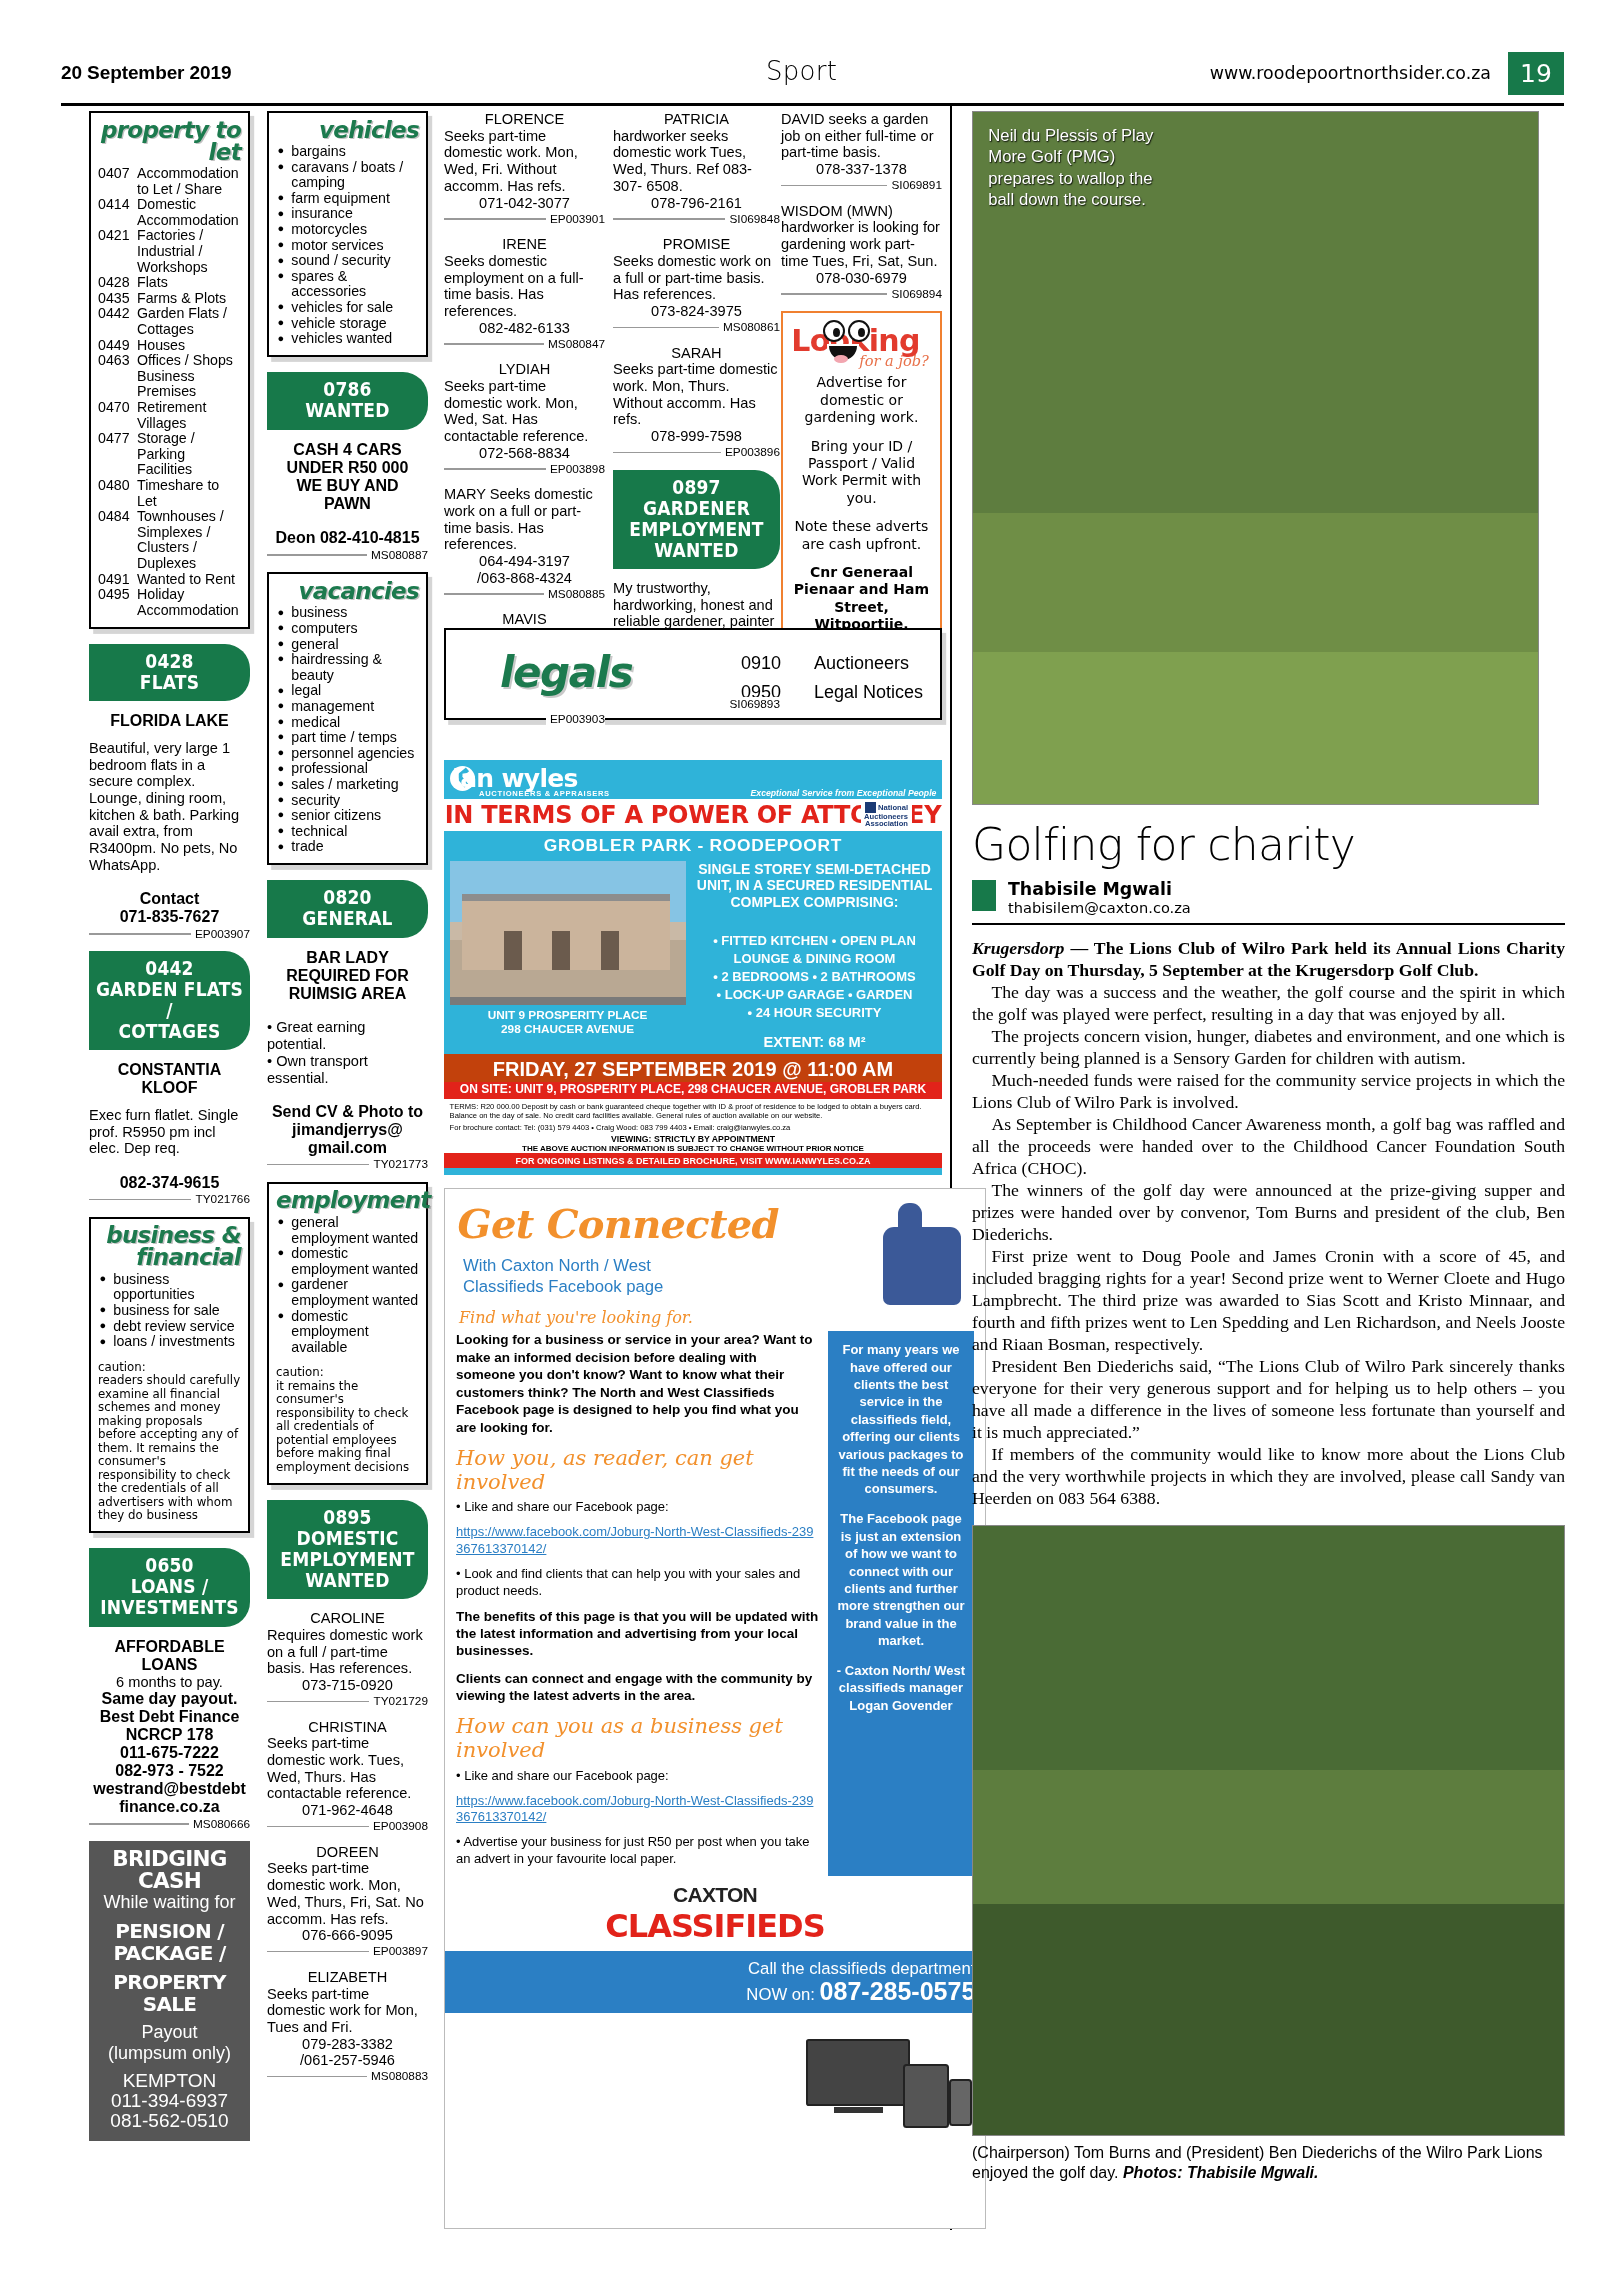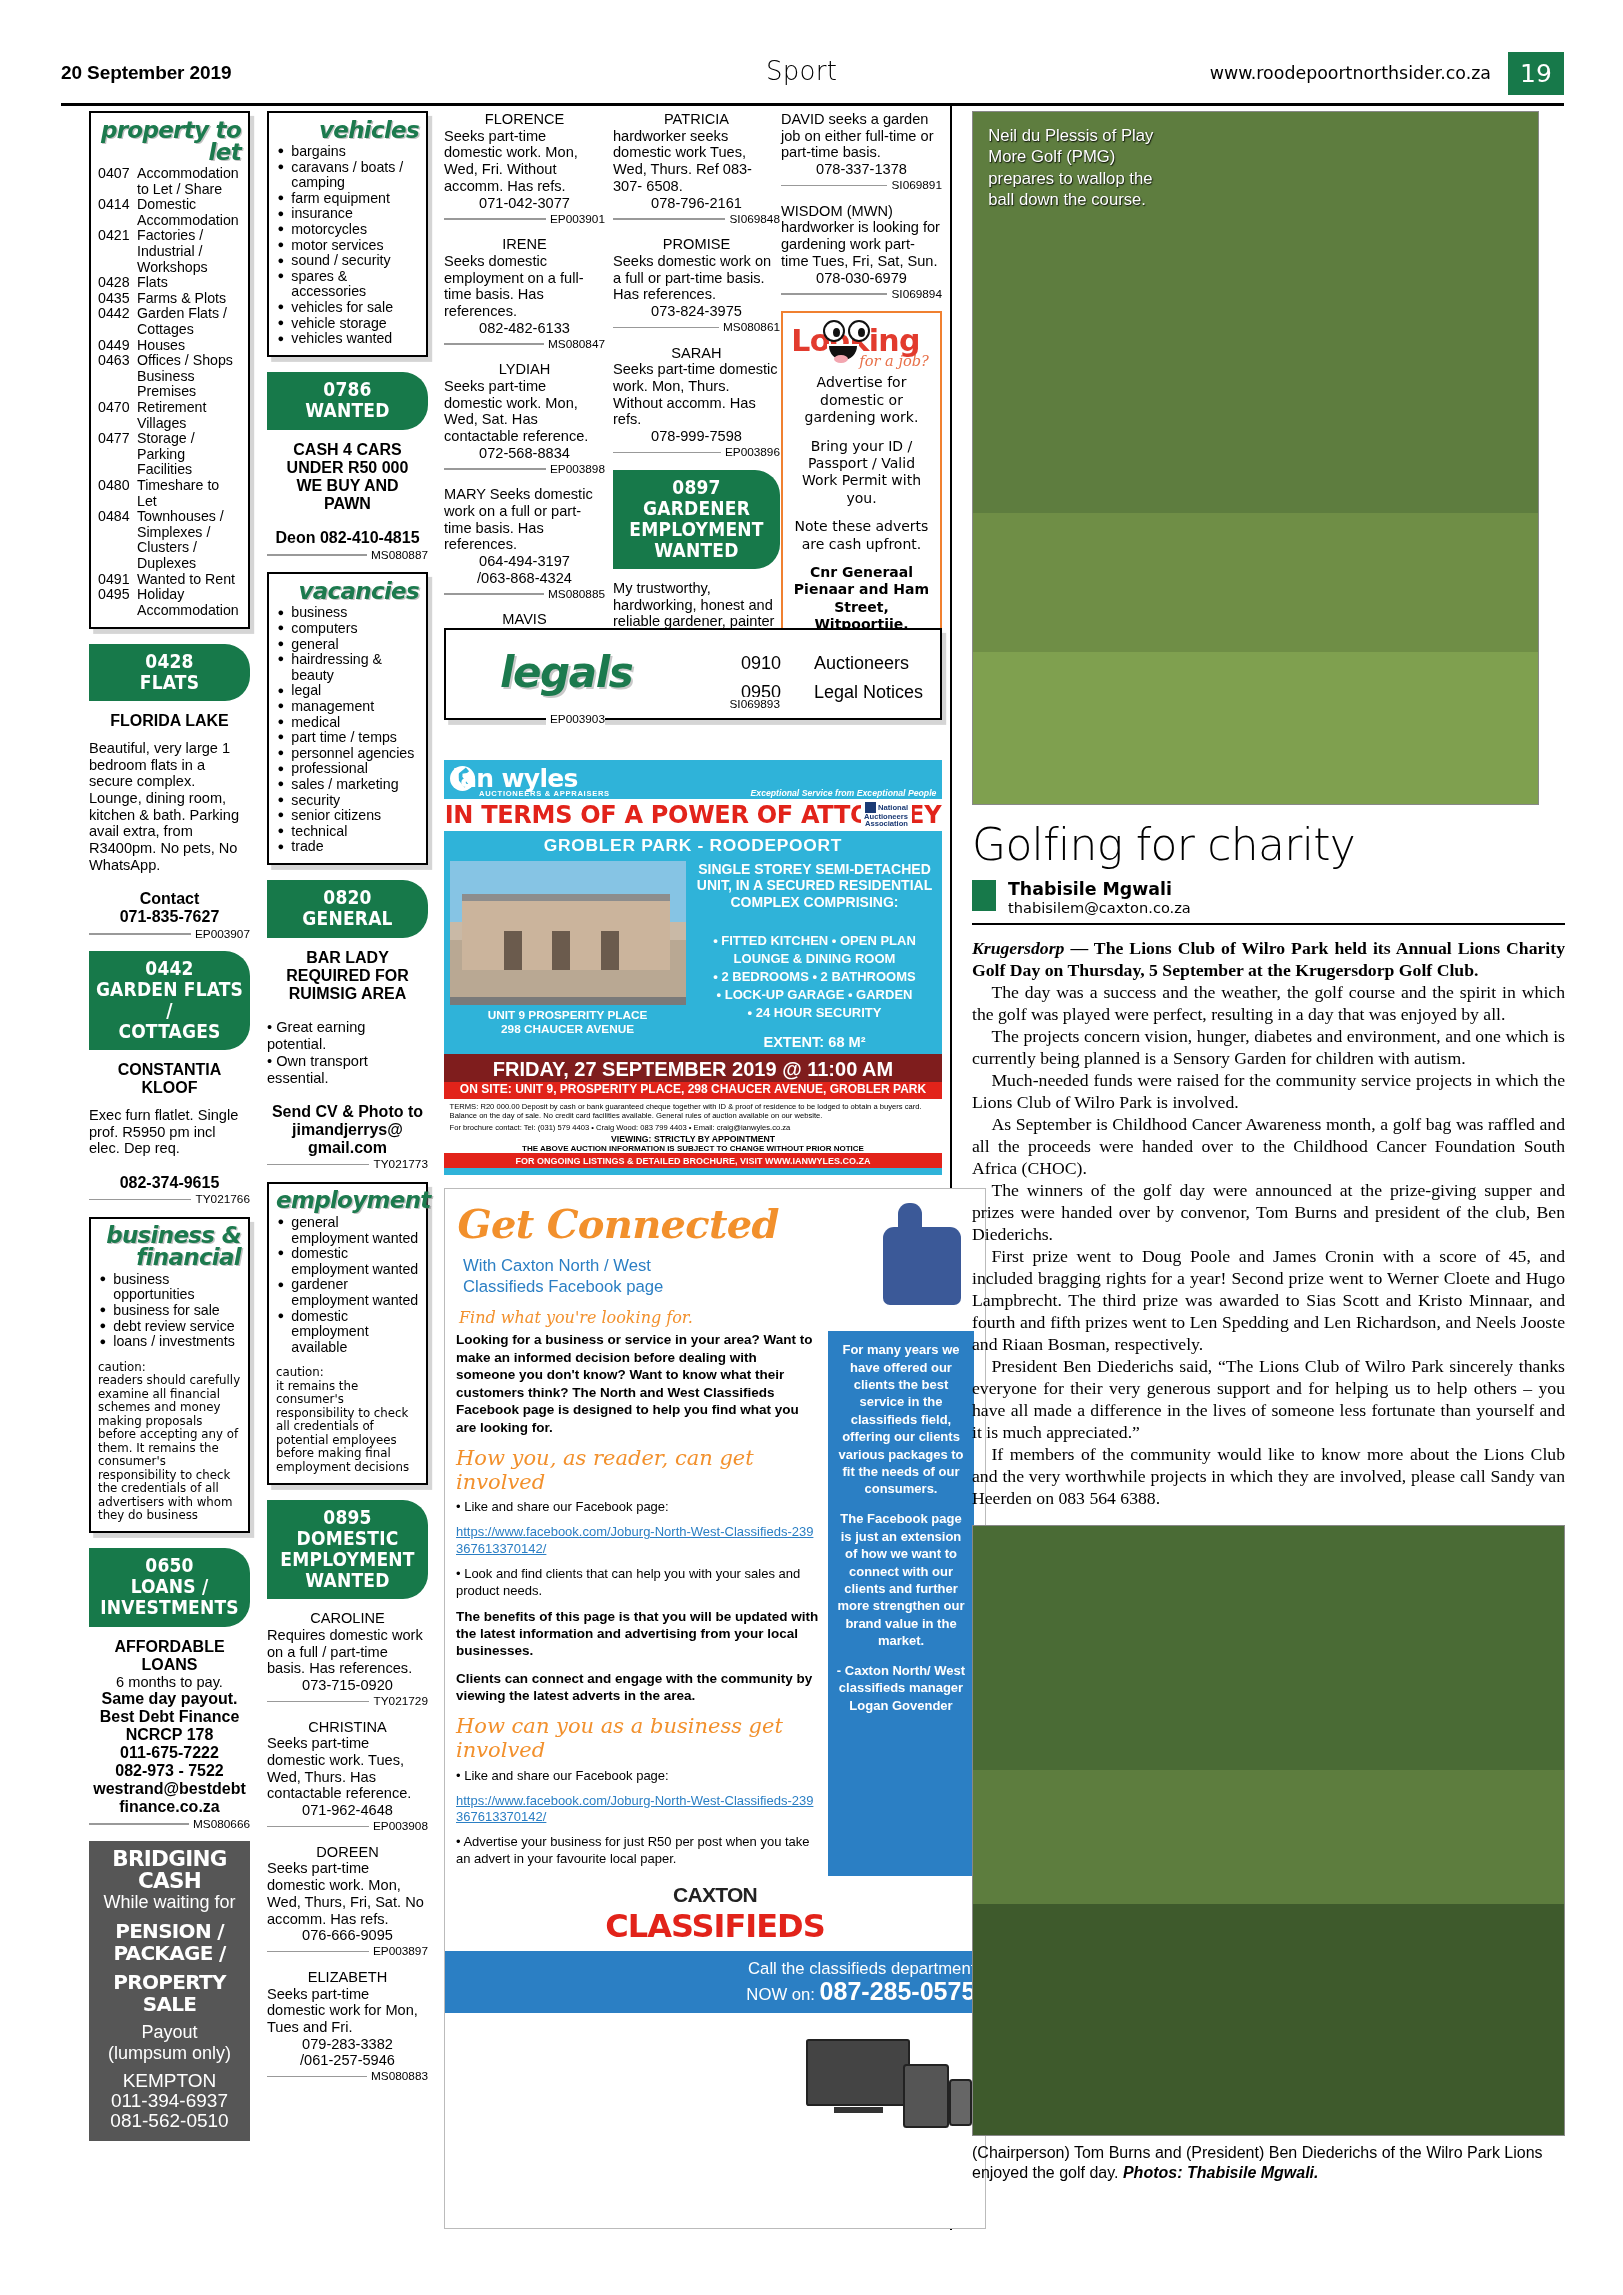--- a/index.html
+++ b/index.html
@@ -123,21 +123,21 @@
   .auction .suburb { text-align:center; font-weight:bold; font-size:17.4px; letter-spacing:0.7px; padding:3.5px 0 4.9px; }
   .auction .mid { display:flex; padding:0 5.6px; }
   .auction .photo { width:236px; height:179px; position:relative; background:linear-gradient(#86c4e4 0 34%, #c9b9a6 34% 44%, #b9a893 44% 76%, #7a7a7a 76% 100%); }
   .auction .photo .house{position:absolute;left:12.5px;top:33px;width:208px;height:76px;background:#cbb49c;border-top:7px solid #8d8d8d;}
   .auction .photo .d{position:absolute;top:30.5px;width:18px;height:39px;background:#6b5b4d;}
   .auction .cap { position:absolute; left:0; bottom:0; width:100%; background:#2fb3d9; text-align:center; font-weight:bold; font-size:11.8px; line-height:14px; padding:2.8px 0 3.5px;}
   .auction .spec { flex:1; padding-left:7px; text-align:center; }
   .auction .spec .h { font-weight:bold; font-size:14px; line-height:16.7px; }
   .auction .spec .l { font-weight:bold; font-size:13px; line-height:18px; margin-top:21px;}
   .auction .spec .ext { font-weight:bold; font-size:14.6px; margin-top:12.5px;}
-  .auction .datebar { background:#7f1d1d; text-align:center; font-weight:bold; font-size:20px; padding:3.5px 0 1.4px; margin-top:4.2px;}
+  .auction .datebar { background:#c2410c; text-align:center; font-weight:bold; font-size:20px; padding:3.5px 0 1.4px; margin-top:4.2px;}
   .auction .sitebar { background:#e2231a; text-align:center; font-weight:bold; font-size:12px; padding:0 0 2.8px; }
   .auction .terms { background:#fff; color:#000; font-size:7.6px; line-height:9px; padding:2.8px 5.6px; }
   .auction .view { background:#fff; color:#000; text-align:center; font-weight:bold; font-size:8.7px; }
   .auction .notice { background:#fff; color:#000; text-align:center; font-weight:bold; font-size:8px; }
   .auction .foot { background:#e2231a; color:#fff; text-align:center; font-weight:bold; font-size:9px; padding:2.1px 0;}
 
   
   .getc { position:absolute; left:444px; top:1188px; width:542px; height:1041px; border:1.4px solid #bbb; background:#fff; overflow:hidden; }
   .getc .title { color:#f2902c; font-family:"DejaVu Serif", serif; font-style:italic; font-weight:bold; font-size:40px; padding:11px 0 0 12.5px; letter-spacing:-0.7px;}
   .getc .sub { color:#2b7fc4; font-size:16.7px; line-height:21px; padding:8.3px 0 0 18px; font-weight:500;}

